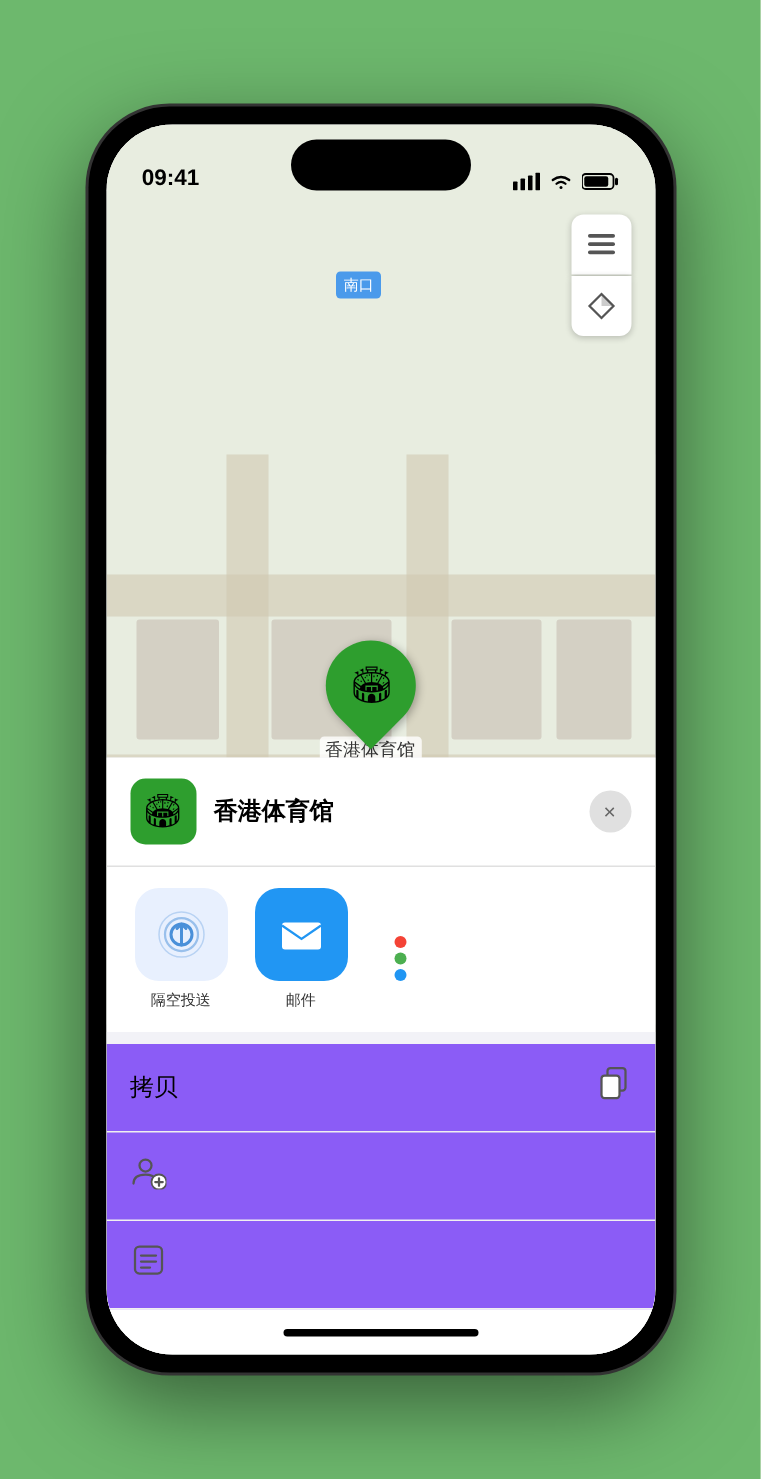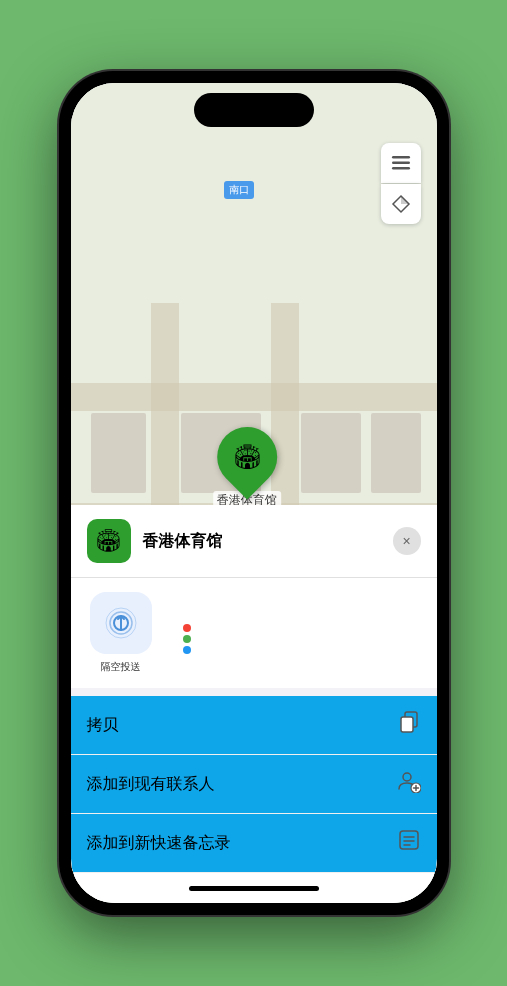--- a/index.html
+++ b/index.html
@@ -273,21 +273,21 @@
       flex-direction: column;
       gap: 3px;
     }
     .share-more-dot {
       width: 8px;
       height: 8px;
       border-radius: 50%;
     }
     
     .action-list {
-      background: #0ea5e9;
+      background: #8b5cf6;
       margin: 0;
     }
     .action-item {
       display: flex;
       align-items: center;
       justify-content: space-between;
       padding: 14px 16px;
       border-bottom: 1px solid #f0f0f0;
     }
     .action-label {
@@ -362,20 +362,41 @@
       </div>
 
       <div class="location-pin">
         <div class="pin-circle">
           <span class="pin-icon">🏟</span>
         </div>
         <div class="pin-label">香港体育馆</div>
       </div>
     </div>
 
+    <div class="status-bar">
+      <div class="status-time">09:41</div>
+      <div class="status-icons">
+        <svg width="18" height="12" viewBox="0 0 18 12">
+          <rect x="0" y="6" width="3" height="6" rx="0.5" fill="#000"></rect>
+          <rect x="5" y="4" width="3" height="8" rx="0.5" fill="#000"></rect>
+          <rect x="10" y="2" width="3" height="10" rx="0.5" fill="#000"></rect>
+          <rect x="15" y="0" width="3" height="12" rx="0.5" fill="#000"></rect>
+        </svg>
+        <svg width="16" height="12" viewBox="0 0 16 12">
+          <path d="M8 10 L8 10" stroke="#000" stroke-width="2" stroke-linecap="round"></path>
+          <path d="M5 7.5 Q8 5 11 7.5" stroke="#000" stroke-width="1.5" fill="none" stroke-linecap="round"></path>
+          <path d="M2.5 5 Q8 1 13.5 5" stroke="#000" stroke-width="1.5" fill="none" stroke-linecap="round"></path>
+        </svg>
+        <svg width="25" height="12" viewBox="0 0 25 12">
+          <rect x="0" y="1" width="21" height="10" rx="2.5" stroke="#000" stroke-width="1.2" fill="none"></rect>
+          <rect x="22" y="3.5" width="2" height="5" rx="1" fill="#000"></rect>
+          <rect x="1.5" y="2.5" width="16" height="7" rx="1.5" fill="#000"></rect>
+        </svg>
+      </div>
+    </div>
 
     <div class="bottom-sheet">
 
       <div class="sheet-header">
         <div class="venue-icon">🏟</div>
         <div class="venue-info">
           <div class="venue-name">香港体育馆</div>
         </div>
         <div class="close-btn">×</div>
       </div>
@@ -388,20 +409,29 @@
               <circle cx="17" cy="17" r="7" stroke="#4a90d9" stroke-width="2" fill="none"></circle>
               <circle cx="17" cy="17" r="11" stroke="#4a90d9" stroke-width="1.5" fill="none" opacity="0.5"></circle>
               <circle cx="17" cy="17" r="15" stroke="#4a90d9" stroke-width="1" fill="none" opacity="0.3"></circle>
               <path d="M17 10 L17 24 M14 13 L17 10 L20 13" stroke="#4a90d9" stroke-width="2" stroke-linecap="round" stroke-linejoin="round"></path>
             </svg>
           </div>
           <span class="share-label">隔空投送</span>
         </div>
 
 
+        <div class="share-item">
+          <div class="share-icon-wrap mail">
+            <svg width="36" height="36" viewBox="0 0 36 36" fill="none">
+              <rect x="5" y="10" width="26" height="18" rx="2" fill="white"></rect>
+              <path d="M5 12 L18 21 L31 12" stroke="#2196f3" stroke-width="1.5" fill="none"></path>
+            </svg>
+          </div>
+          <span class="share-label">邮件</span>
+        </div>
 
 
         <div class="share-more">
           <div class="share-more-dots">
             <div class="share-more-dot" style="background:#f44336;"></div>
             <div class="share-more-dot" style="background:#4caf50;"></div>
             <div class="share-more-dot" style="background:#2196f3;"></div>
           </div>
         </div>
       </div>
@@ -413,33 +443,31 @@
           <span class="action-icon">
             <svg width="24" height="24" viewBox="0 0 24 24" fill="none">
               <rect x="8" y="2" width="12" height="15" rx="2" stroke="#555" stroke-width="1.5" fill="none"></rect>
               <rect x="4" y="7" width="12" height="15" rx="2" stroke="#555" stroke-width="1.5" fill="white"></rect>
             </svg>
           </span>
         </div>
 
 
         <div class="action-item">
-          <span class="action-label">添加到现有联系人</span>
           <span class="action-icon">
             <svg width="24" height="24" viewBox="0 0 24 24" fill="none">
               <circle cx="10" cy="8" r="4" stroke="#555" stroke-width="1.5" fill="none"></circle>
               <path d="M2 20 Q2 14 10 14 Q15 14 17 17" stroke="#555" stroke-width="1.5" fill="none" stroke-linecap="round"></path>
               <circle cx="19" cy="19" r="5" fill="white" stroke="#555" stroke-width="1.2"></circle>
               <path d="M19 16.5 L19 21.5 M16.5 19 L21.5 19" stroke="#555" stroke-width="1.5" stroke-linecap="round"></path>
             </svg>
           </span>
         </div>
 
         <div class="action-item">
-          <span class="action-label">添加到新快速备忘录</span>
           <span class="action-icon">
             <svg width="24" height="24" viewBox="0 0 24 24" fill="none">
               <rect x="3" y="3" width="18" height="18" rx="3" stroke="#555" stroke-width="1.5" fill="none"></rect>
               <line x1="7" y1="9" x2="17" y2="9" stroke="#555" stroke-width="1.5" stroke-linecap="round"></line>
               <line x1="7" y1="13" x2="17" y2="13" stroke="#555" stroke-width="1.5" stroke-linecap="round"></line>
               <line x1="7" y1="17" x2="13" y2="17" stroke="#555" stroke-width="1.5" stroke-linecap="round"></line>
             </svg>
           </span>
         </div>
 

